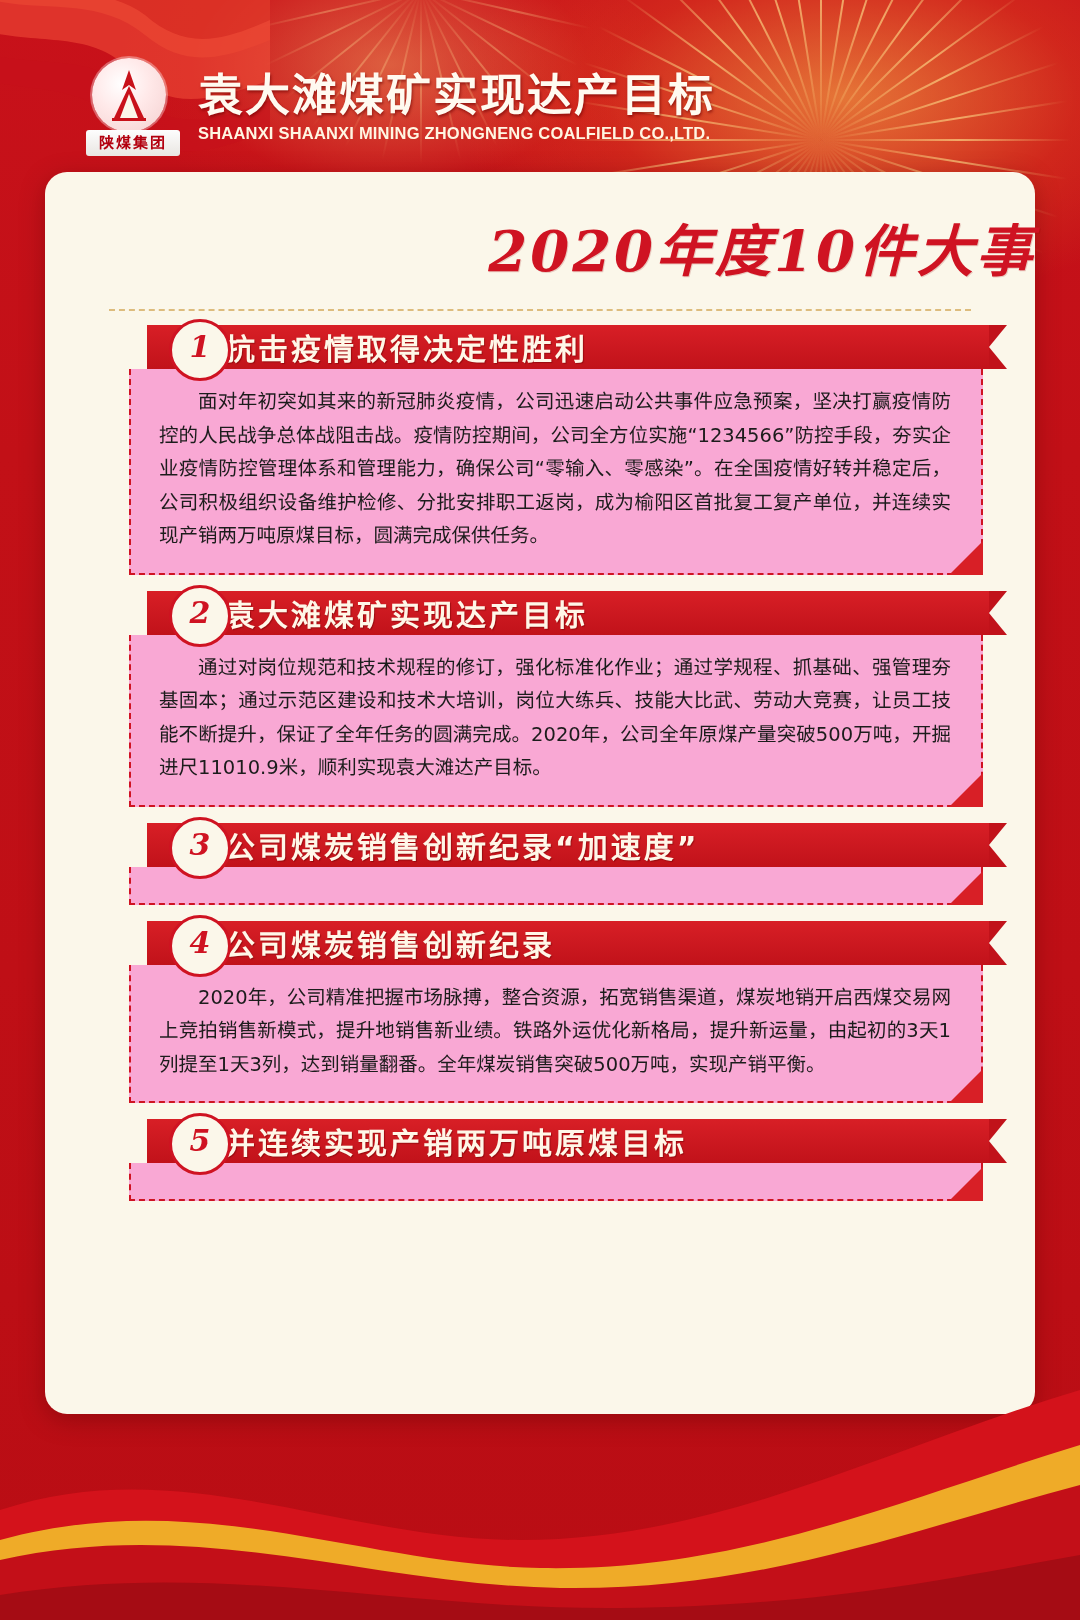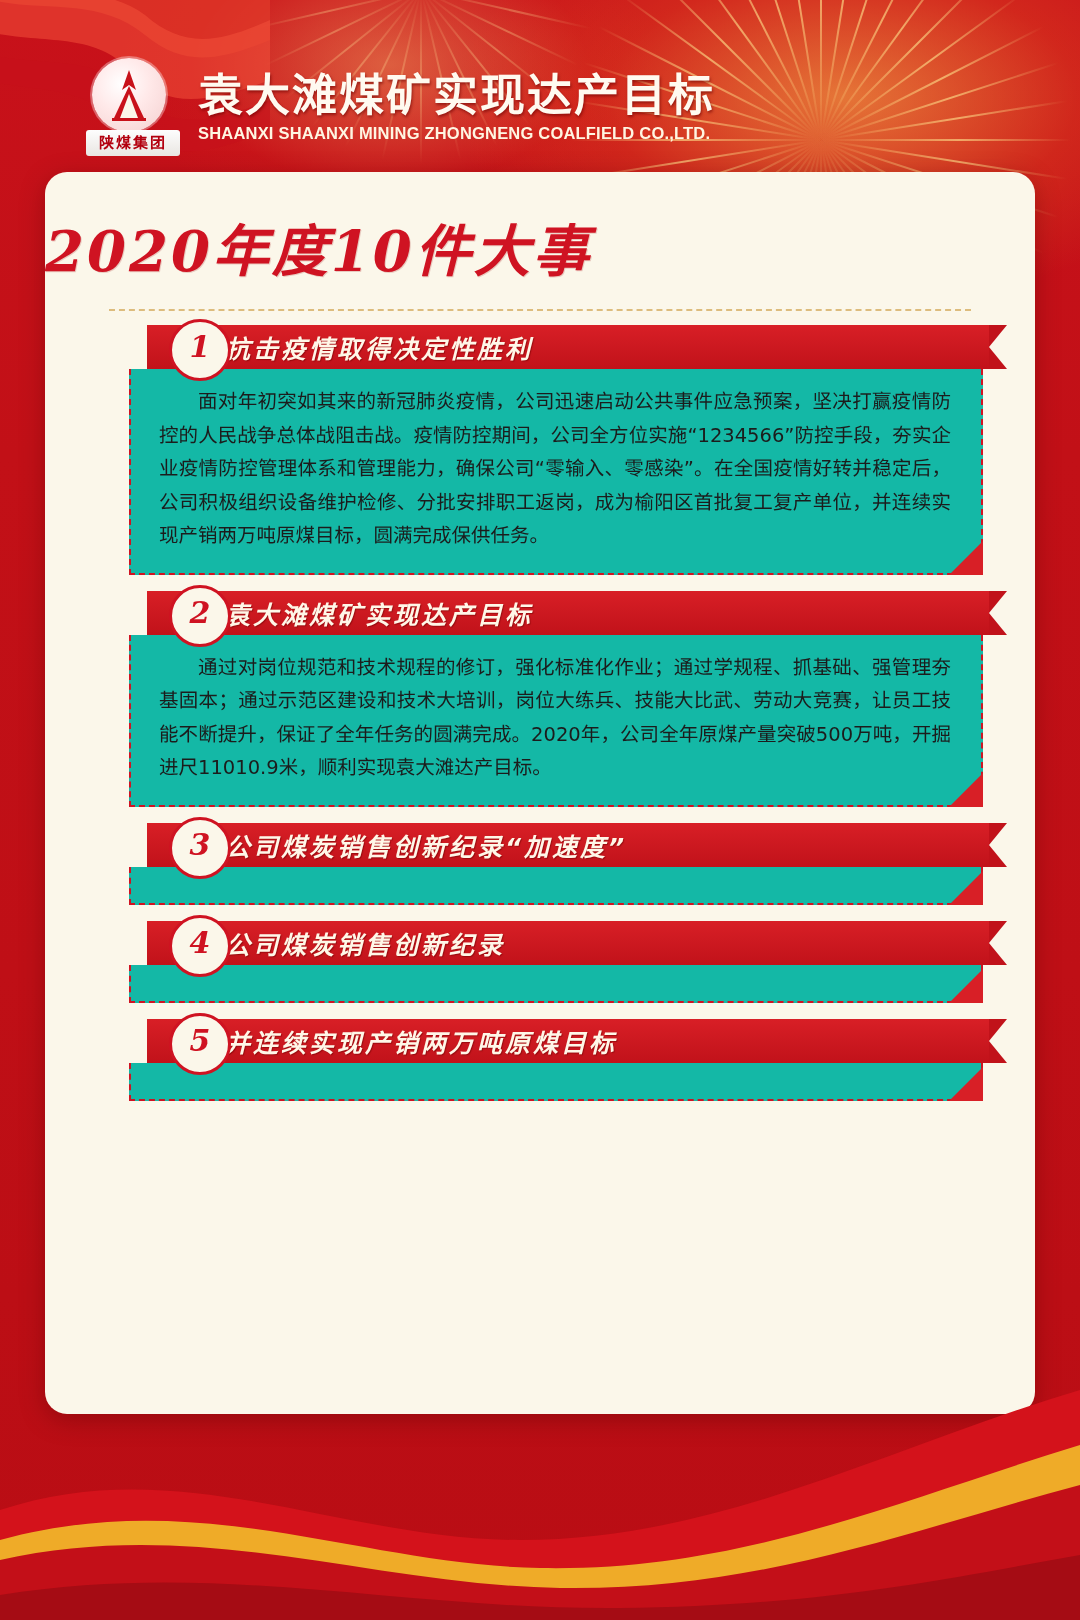--- a/index.html
+++ b/index.html
@@ -143,21 +143,21 @@
     left: 45px;
     top: 172px;
     width: 990px;
     height: 1242px;
     background: #fbf7ea;
     border-radius: 22px;
     box-shadow: 0 6px 24px rgba(80,0,0,0.35);
     z-index: 5;
   }
   .title-wrap {
-    text-align: left;
+    text-align: right;
     padding-top: 34px;
   }
   .main-title {
     font-size: 56px;
     font-weight: bold;
     font-style: italic;
     color: #cf1322;
     letter-spacing: 3px;
     font-family: "DejaVu Serif", "Liberation Serif", serif;
     text-shadow: 1px 1px 0 rgba(150,0,0,0.18);
@@ -209,33 +209,32 @@
     font-size: 30px;
     font-weight: bold;
     font-style: italic;
     text-align: center;
     line-height: 50px;
     font-family: "DejaVu Serif", "Liberation Serif", serif;
     z-index: 3;
   }
   .item-title {
     color: #fff7e8;
-    font-size: 25px;
-    font-weight: bold;
-    font-style: italic;
+    font-size: 30px;
+    font-weight: bold;
     letter-spacing: 3px;
     font-family: "DejaVu Sans", "Liberation Sans", sans-serif;
     text-shadow: 1px 1px 1px rgba(110,0,0,0.5);
   }
   .item-body {
     position: relative;
     margin: 0 6px 0 38px;
     border: 2px dashed #cf1322;
     border-top: none;
-    background: #14b8a6;
+    background: #f9a8d4;
     padding: 16px 30px 20px 28px;
     box-sizing: border-box;
   }
   .item-body p {
     margin: 0;
     font-size: 19.5px;
     line-height: 1.72;
     color: #1c1c1c;
     text-align: justify;
     text-indent: 2em;
@@ -387,20 +386,21 @@
           <span class="corner"></span>
         </div>
       </div>
 
       <div class="item">
         <div class="item-banner">
           <div class="item-num">4</div>
           <div class="item-title">公司煤炭销售创新纪录</div>
         </div>
         <div class="item-body">
+          <p>2020年，公司精准把握市场脉搏，整合资源，拓宽销售渠道，煤炭地销开启西煤交易网上竞拍销售新模式，提升地销售新业绩。铁路外运优化新格局，提升新运量，由起初的3天1列提至1天3列，达到销量翻番。全年煤炭销售突破500万吨，实现产销平衡。</p>
           <span class="corner"></span>
         </div>
       </div>
 
       <div class="item">
         <div class="item-banner">
           <div class="item-num">5</div>
           <div class="item-title">并连续实现产销两万吨原煤目标</div>
         </div>
         <div class="item-body">

